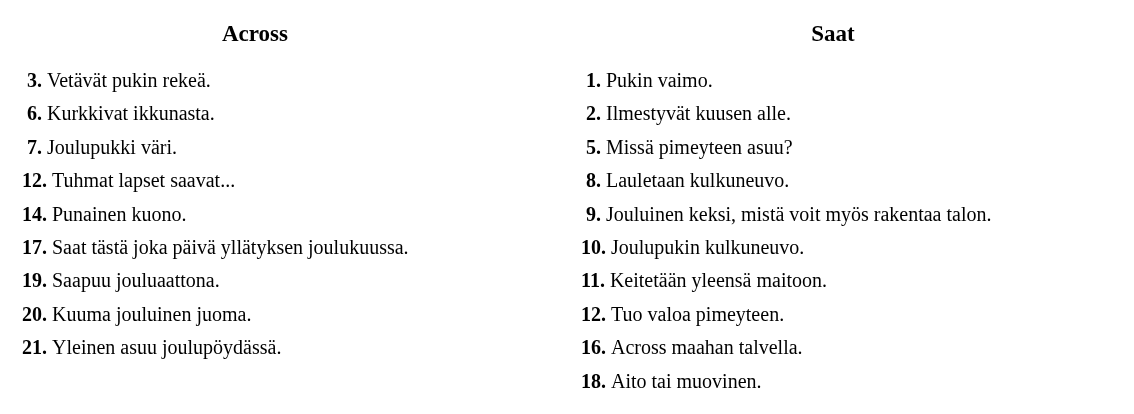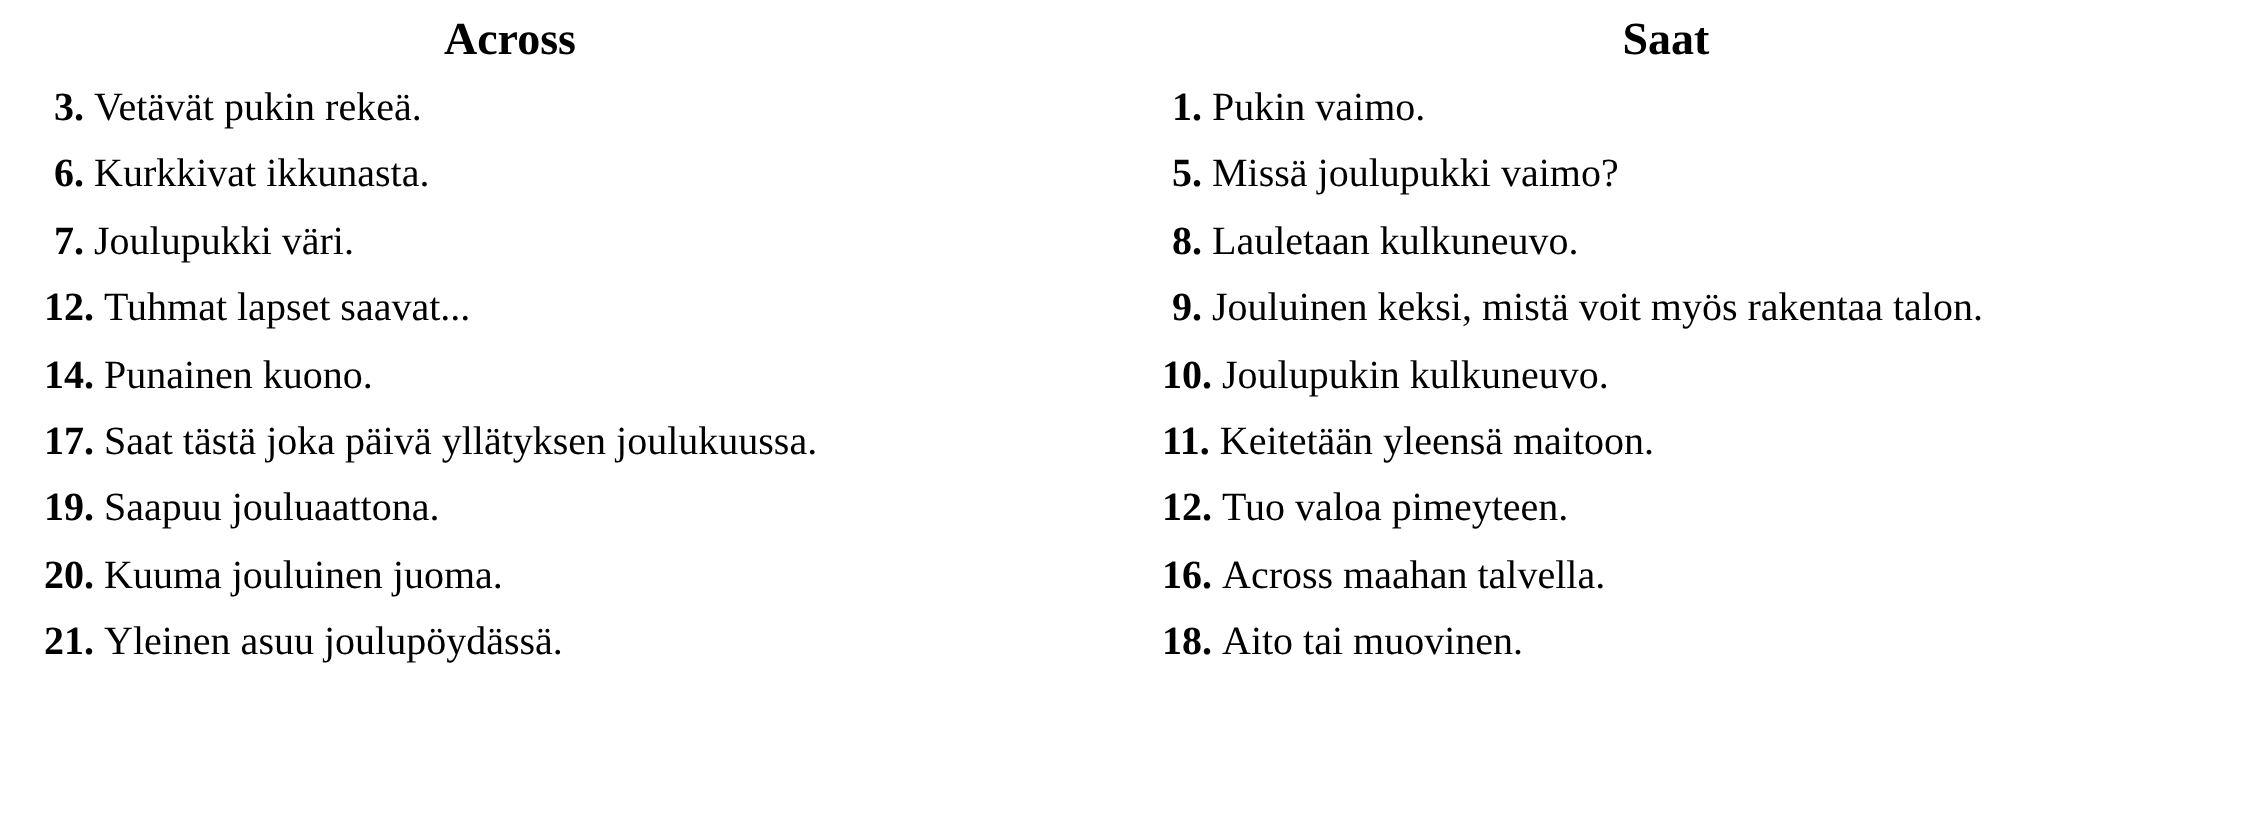--- a/index.html
+++ b/index.html
@@ -17,31 +17,31 @@
   .columns {
     display: flex;
     padding-top: 3px;
   }
   .col {
     flex: 0 0 auto;
   }
   .col-across { width: 560px; }
   .col-down   { width: 574px; }
   .col-header {
-    margin: 2px 0 0 0;
+    margin: 16px 0 0 0;
     font-size: 23px;
     font-weight: bold;
     line-height: 29px;
     text-align: center;
   }
   .col-across .col-header { width: 510px; }
   .col-down   .col-header { width: 546px; }
   .clue-list {
     list-style: none;
-    margin: 4px 0 0 0;
+    margin: 16px 0 0 0;
     padding: 0 0 0 22px;
   }
   .col-down .clue-list { padding-left: 21px; }
   .clue {
     font-size: 20px;
     line-height: 33.4px;
     white-space: nowrap;
   }
   .clue .num {
     font-weight: bold;
@@ -80,22 +80,23 @@
 
   <li class="clue"><span class="num">21.</span><span class="txt">Yleinen asuu joulupöydässä.</span></li>
 </ul>
     </section>
 
     <section class="col col-down">
       <h2 class="col-header">Saat</h2>
       <ul class="clue-list">
   <li class="clue"><span class="num">&nbsp;1.</span><span class="txt">Pukin vaimo.</span></li>
 
+  <li class="clue"><span class="num">&nbsp;2.</span><span class="txt">Ilmestyvät kuusen alle.</span></li>
 
-  <li class="clue"><span class="num">&nbsp;5.</span><span class="txt">Missä joulupukki vaimo?</span></li>
+  <li class="clue"><span class="num">&nbsp;5.</span><span class="txt">Missä pimeyteen asuu?</span></li>
 
   <li class="clue"><span class="num">&nbsp;8.</span><span class="txt">Lauletaan kulkuneuvo.</span></li>
 
   <li class="clue"><span class="num">&nbsp;9.</span><span class="txt">Jouluinen keksi, mistä voit myös rakentaa talon.</span></li>
 
   <li class="clue"><span class="num">10.</span><span class="txt">Joulupukin kulkuneuvo.</span></li>
 
   <li class="clue"><span class="num">11.</span><span class="txt">Keitetään yleensä maitoon.</span></li>
 
   <li class="clue"><span class="num">12.</span><span class="txt">Tuo valoa pimeyteen.</span></li>

